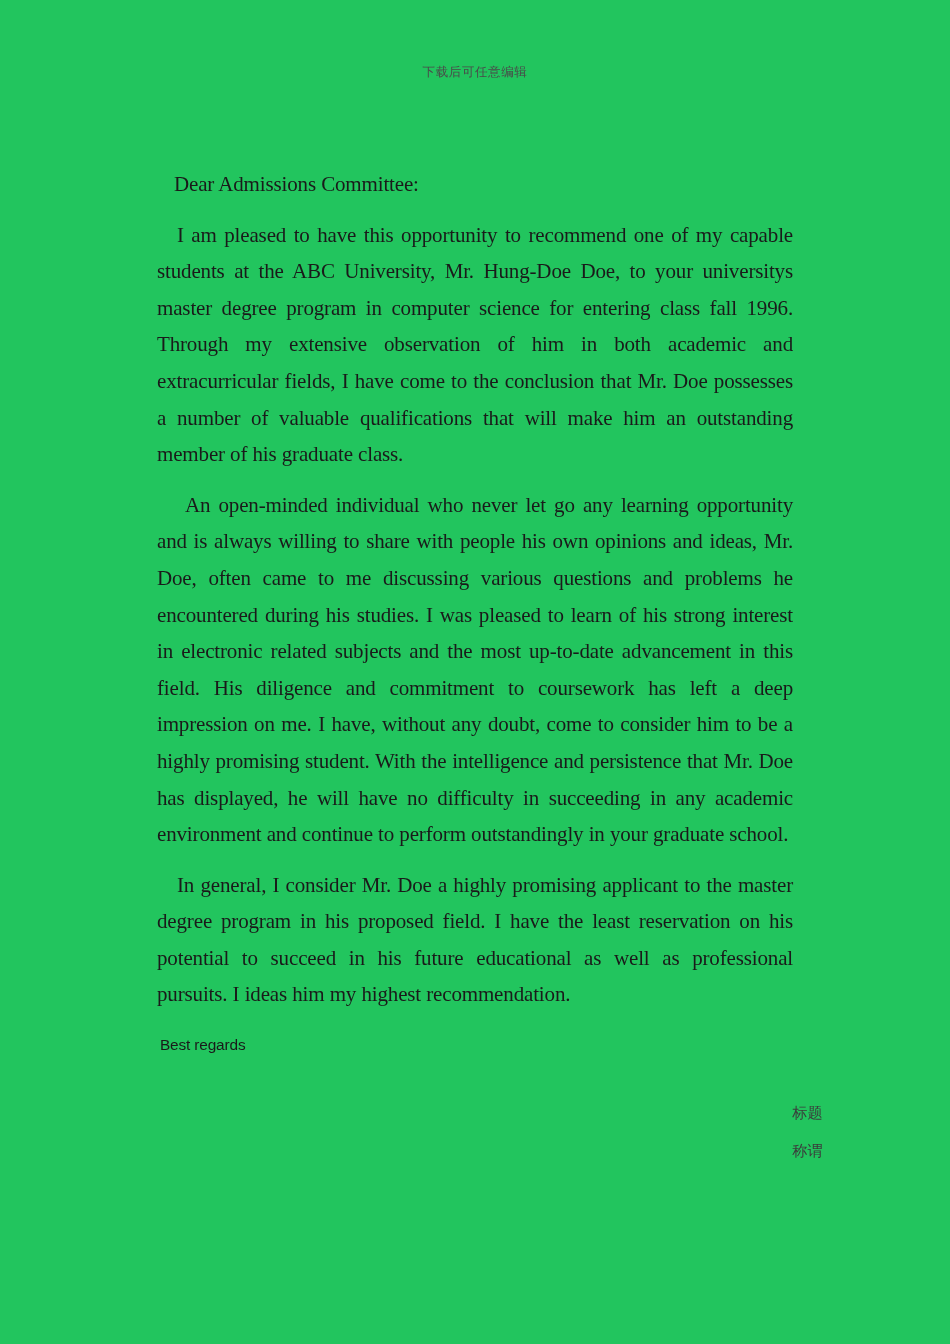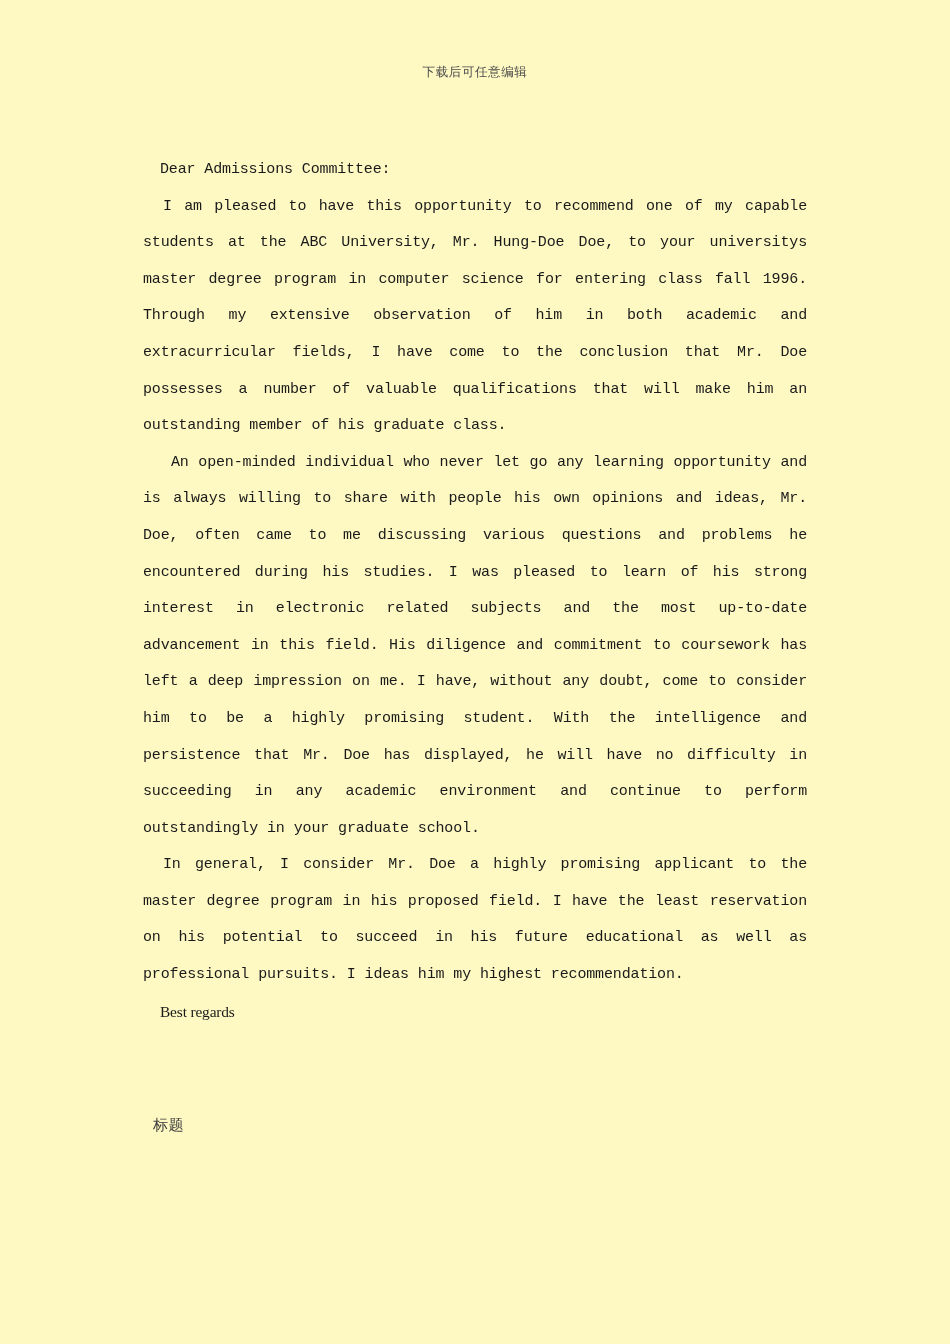--- a/index.html
+++ b/index.html
@@ -13,21 +13,21 @@
     position: relative;
     font-family: "Liberation Sans", sans-serif;
     -webkit-font-smoothing: antialiased;
   }
 
   .page {
     position: absolute;
     left: 0; top: 0;
     width: 950px;
     height: 1344px;
-    background: #fef9c3;
+    background: #22c55e;
     overflow: hidden;
   }
 
   
   .page-header {
     position: absolute;
     left: 0;
     top: 62px;
     width: 950px;
     text-align: center;
@@ -42,61 +42,61 @@
 
   
   .letter-body {
     position: absolute;
     left: 143px;
     top: 152px;
     width: 664px;
   }
 
   .para {
-    margin: 0;
-    font-family: Liberation Mono, monospace;
-    font-size: 15px;
+    margin: 14px;
+    font-family: Liberation Serif, serif;
+    font-size: 21px;
     line-height: 36.6px;
     color: #1a1a1a;
     text-align: justify;
     text-justify: inter-word;
     letter-spacing: -0.15px;
     word-spacing: 0.1px;
   }
   .para.justified { text-align: justify; }
   .para.plain { text-align: left; }
   .ind-sm { text-indent: 17px; }
   .ind-md { text-indent: 20px; }
   .ind-lg { text-indent: 28px; }
 
   .sig-line {
     margin: 0;
     padding-left: 17px;
-    font-family: Liberation Serif, serif;
+    font-family: Liberation Sans, sans-serif;
     font-size: 15.4px;
     line-height: 36.6px;
     color: #1a1a1a;
     text-align: left;
     letter-spacing: -0.15px;
   }
 
   
   .cn-block {
     position: absolute;
     left: 143px;
     top: 1096px;
     width: 680px;
   }
   .cn-line {
-    margin: 10px;
-    font-family: Liberation Sans, sans-serif;
+    margin: 0;
+    font-family: Liberation Mono, monospace;
     font-size: 15.2px;
     line-height: 37.5px;
     color: #3b3b3b;
-    text-align: left;
+    text-align: right;
     white-space: nowrap;
     letter-spacing: 0.2px;
   }
 </style>
 </head>
 <body>
 
 <div class="page">
 
   <div class="page-header">
@@ -113,15 +113,16 @@
 
     <p class="para justified ind-md">In general, I consider Mr. Doe a highly promising applicant to the master degree program in his proposed field. I have the least reservation on his potential to succeed in his future educational as well as professional pursuits. I ideas him my highest recommendation.</p>
 
 
     <p class="sig-line">Best regards</p>
 
   </div>
 
   <div class="cn-block">
     <p class="cn-line">标题</p>
+    <p class="cn-line">称谓</p>
   </div>
 
 </div>
 
 </body></html>

